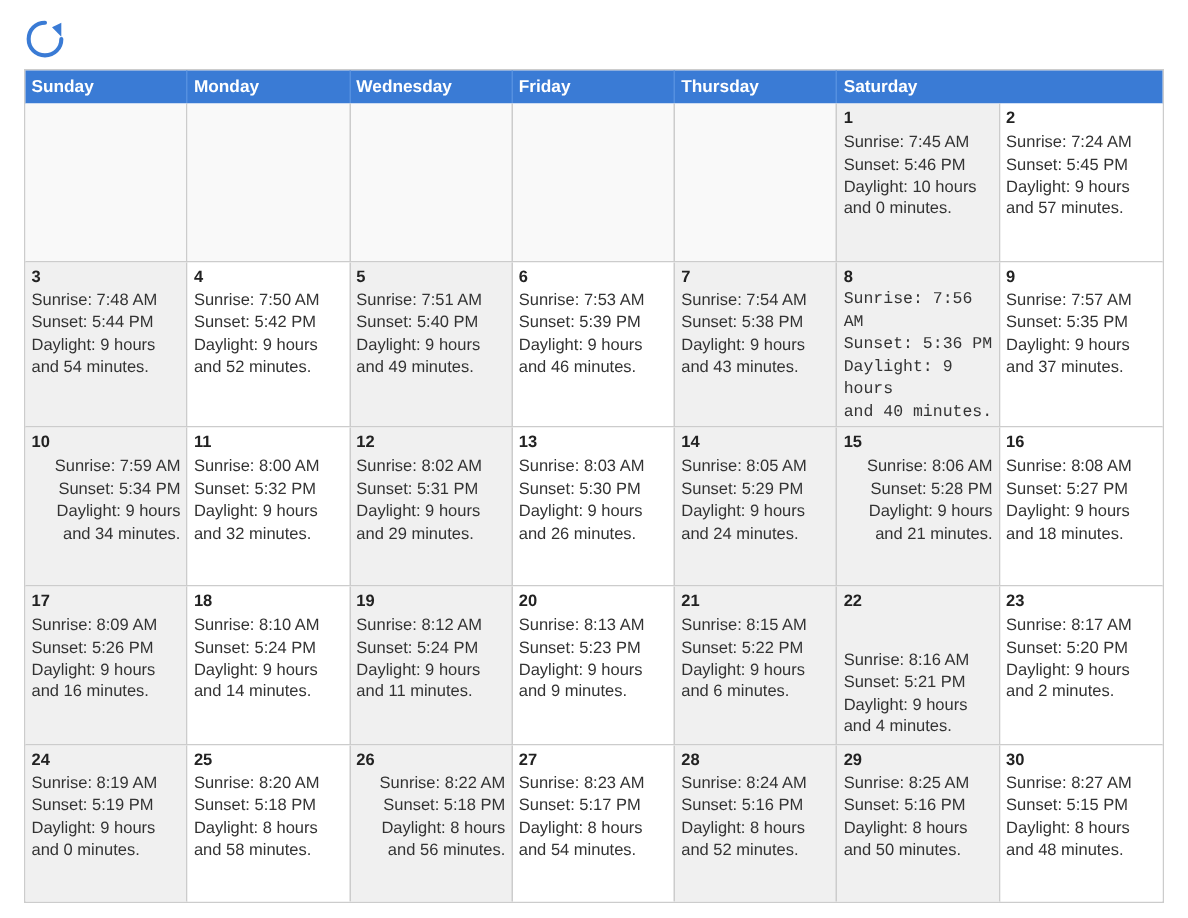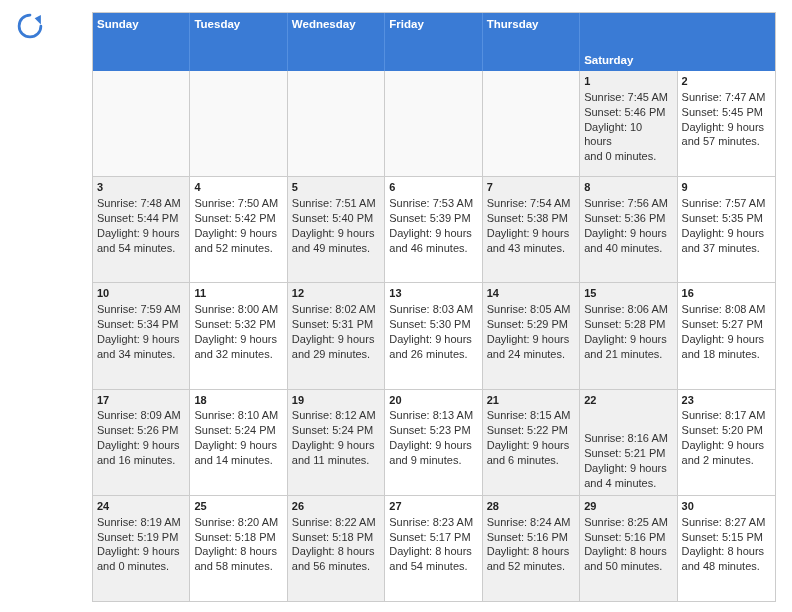--- a/index.html
+++ b/index.html
@@ -8,22 +8,21 @@
       background: #fff;
       width: 792px;
       height: 612px;
       overflow: hidden;
     }
     .page {
       width: 792px;
       height: 612px;
       padding: 12px 16px 10px 16px;
       display: flex;
-      flex-direction: row;
-      gap: 44px;
+      flex-direction: column;
     }
     .header-row {
       display: flex;
       justify-content: space-between;
       align-items: flex-start;
       margin-bottom: 6px;
     }
     .logo {
       display: flex;
       align-items: center;
@@ -74,21 +73,21 @@
       background: #3a7bd5;
     }
     .cal-header-cell {
       color: #fff;
       font-size: 11.5px;
       font-weight: bold;
       padding: 5px 4px;
       text-align: left;
       border-right: 1px solid #5590e0;
     }
-    .cal-header-cell:last-child { border-right: none; margin-top: 36px; }
+    .cal-header-cell:last-child { border-right: none; }
     .cal-body {
       flex: 1;
       display: flex;
       flex-direction: column;
     }
     .cal-row {
       display: grid;
       grid-template-columns: repeat(7, 1fr);
       flex: 1;
       border-top: 1px solid #ccc;
@@ -136,21 +135,21 @@
     </div>
     <div class="title-block">
       <div class="month-title"></div>
       <div class="location"></div>
     </div>
   </div>
 
   <div class="calendar">
     <div class="cal-header">
     <div class="cal-header-cell">Sunday</div>
-        <div class="cal-header-cell">Tuesday</div>
+        <div class="cal-header-cell">Monday</div>
         <div class="cal-header-cell">Wednesday</div>
         <div class="cal-header-cell">Friday</div>
         <div class="cal-header-cell">Thursday</div>
         <div class="cal-header-cell">Saturday</div>
       </div>
     <div class="cal-body">
     <div class="cal-row">
           <div class="cal-cell empty"></div>
           <div class="cal-cell empty"></div>
           <div class="cal-cell empty"></div>
@@ -158,21 +157,21 @@
           <div class="cal-cell empty"></div>
           <div class="cal-cell shaded">
             <span class="day-num">1</span>
             <div class="cell-text" style="white-space: pre-line;">Sunrise: 7:45 AM
 Sunset: 5:46 PM
 Daylight: 10 hours
 and 0 minutes.</div>
           </div>
           <div class="cal-cell">
             <span class="day-num">2</span>
-            <div class="cell-text" style="white-space: pre-line;">Sunrise: 7:47 AM
+            <div class="cell-text" style="white-space: pre-line;">Sunrise: 7:24 AM
 Sunset: 5:45 PM
 Daylight: 9 hours
 and 57 minutes.</div>
           </div>
         </div>
         <div class="cal-row">
           <div class="cal-cell shaded">
             <span class="day-num">3</span>
             <div class="cell-text" style="white-space: pre-line;">Sunrise: 7:48 AM
 Sunset: 5:44 PM
@@ -202,37 +201,37 @@
           </div>
           <div class="cal-cell shaded">
             <span class="day-num">7</span>
             <div class="cell-text" style="white-space: pre-line;">Sunrise: 7:54 AM
 Sunset: 5:38 PM
 Daylight: 9 hours
 and 43 minutes.</div>
           </div>
           <div class="cal-cell shaded">
             <span class="day-num">8</span>
-            <div class="cell-text" style="white-space: pre-line;">Sunrise: 7:56 AM
+            <div class="cell-text" style="white-space: pre-line; font-family: Liberation Mono, monospace;">Sunrise: 7:56 AM
 Sunset: 5:36 PM
 Daylight: 9 hours
 and 40 minutes.</div>
           </div>
           <div class="cal-cell">
             <span class="day-num">9</span>
             <div class="cell-text" style="white-space: pre-line;">Sunrise: 7:57 AM
 Sunset: 5:35 PM
 Daylight: 9 hours
 and 37 minutes.</div>
           </div>
         </div>
         <div class="cal-row">
           <div class="cal-cell shaded">
             <span class="day-num">10</span>
-            <div class="cell-text" style="white-space: pre-line;">Sunrise: 7:59 AM
+            <div class="cell-text" style="white-space: pre-line; text-align: right;">Sunrise: 7:59 AM
 Sunset: 5:34 PM
 Daylight: 9 hours
 and 34 minutes.</div>
           </div>
           <div class="cal-cell">
             <span class="day-num">11</span>
             <div class="cell-text" style="white-space: pre-line;">Sunrise: 8:00 AM
 Sunset: 5:32 PM
 Daylight: 9 hours
 and 32 minutes.</div>
@@ -253,21 +252,21 @@
           </div>
           <div class="cal-cell shaded">
             <span class="day-num">14</span>
             <div class="cell-text" style="white-space: pre-line;">Sunrise: 8:05 AM
 Sunset: 5:29 PM
 Daylight: 9 hours
 and 24 minutes.</div>
           </div>
           <div class="cal-cell shaded">
             <span class="day-num">15</span>
-            <div class="cell-text" style="white-space: pre-line;">Sunrise: 8:06 AM
+            <div class="cell-text" style="white-space: pre-line; text-align: right;">Sunrise: 8:06 AM
 Sunset: 5:28 PM
 Daylight: 9 hours
 and 21 minutes.</div>
           </div>
           <div class="cal-cell">
             <span class="day-num">16</span>
             <div class="cell-text" style="white-space: pre-line;">Sunrise: 8:08 AM
 Sunset: 5:27 PM
 Daylight: 9 hours
 and 18 minutes.</div>
@@ -334,21 +333,21 @@
           </div>
           <div class="cal-cell">
             <span class="day-num">25</span>
             <div class="cell-text" style="white-space: pre-line;">Sunrise: 8:20 AM
 Sunset: 5:18 PM
 Daylight: 8 hours
 and 58 minutes.</div>
           </div>
           <div class="cal-cell shaded">
             <span class="day-num">26</span>
-            <div class="cell-text" style="white-space: pre-line;">Sunrise: 8:22 AM
+            <div class="cell-text" style="white-space: pre-line; text-align: right;">Sunrise: 8:22 AM
 Sunset: 5:18 PM
 Daylight: 8 hours
 and 56 minutes.</div>
           </div>
           <div class="cal-cell">
             <span class="day-num">27</span>
             <div class="cell-text" style="white-space: pre-line;">Sunrise: 8:23 AM
 Sunset: 5:17 PM
 Daylight: 8 hours
 and 54 minutes.</div>

